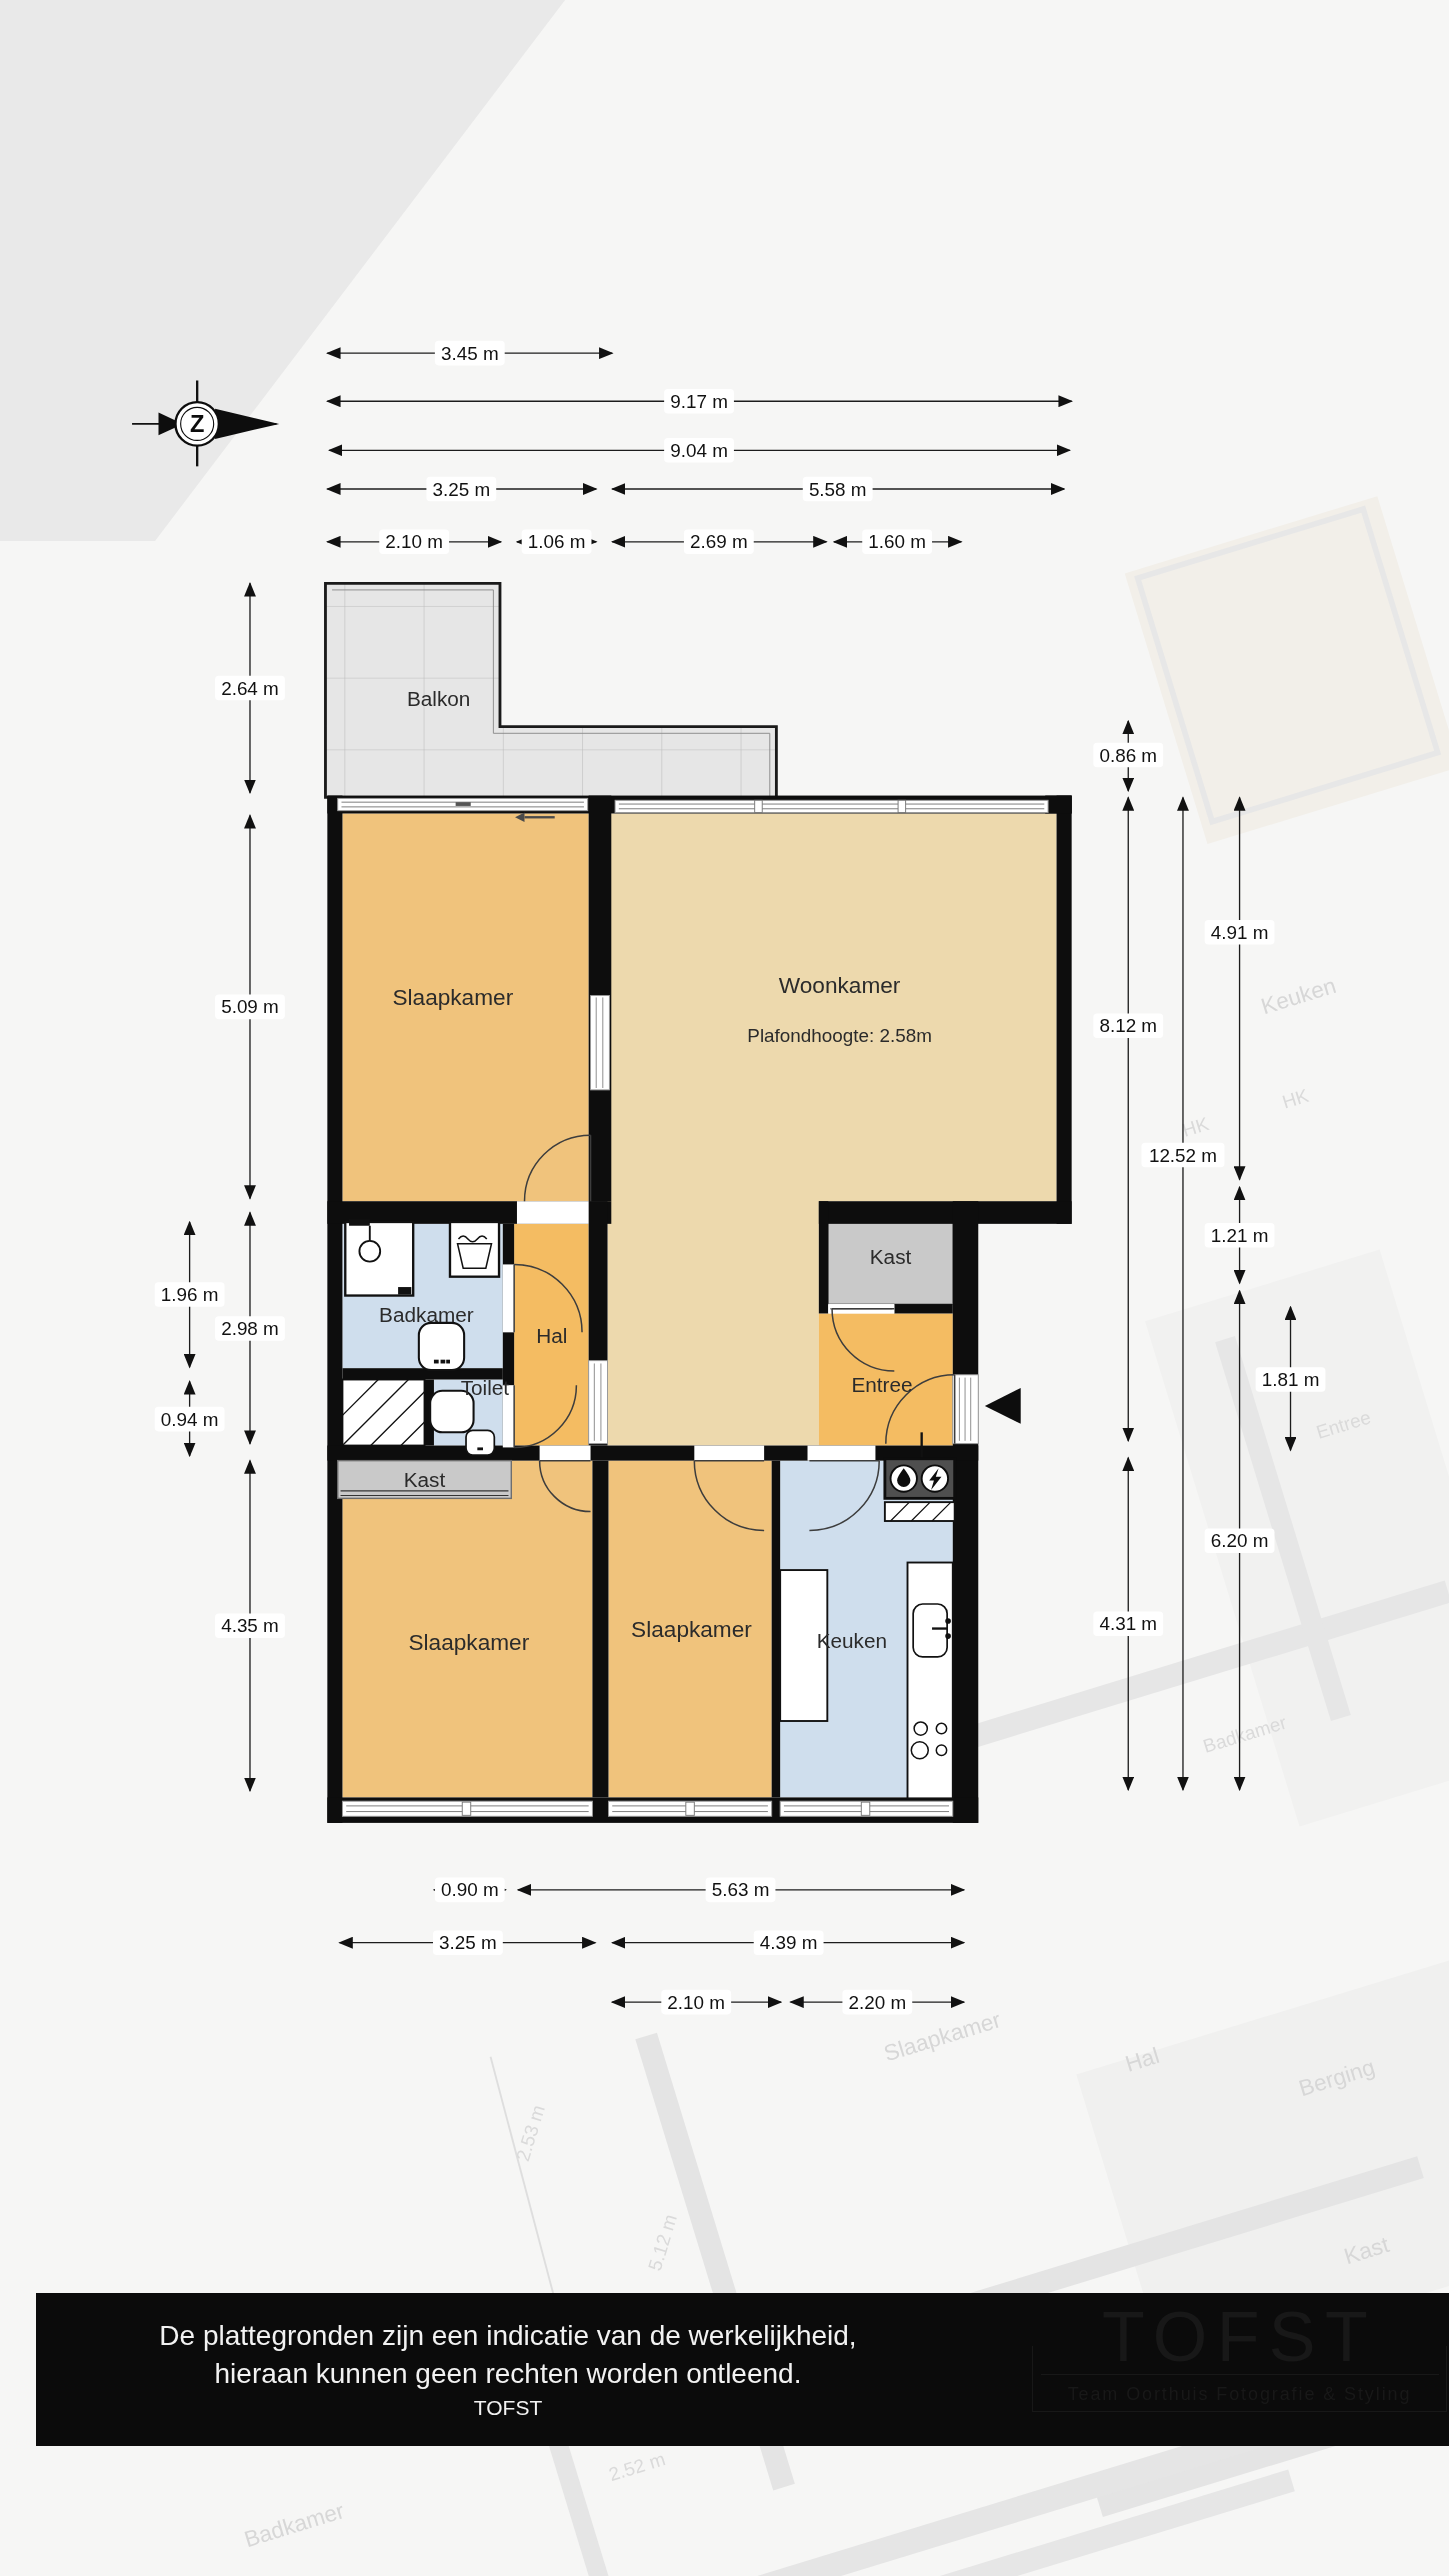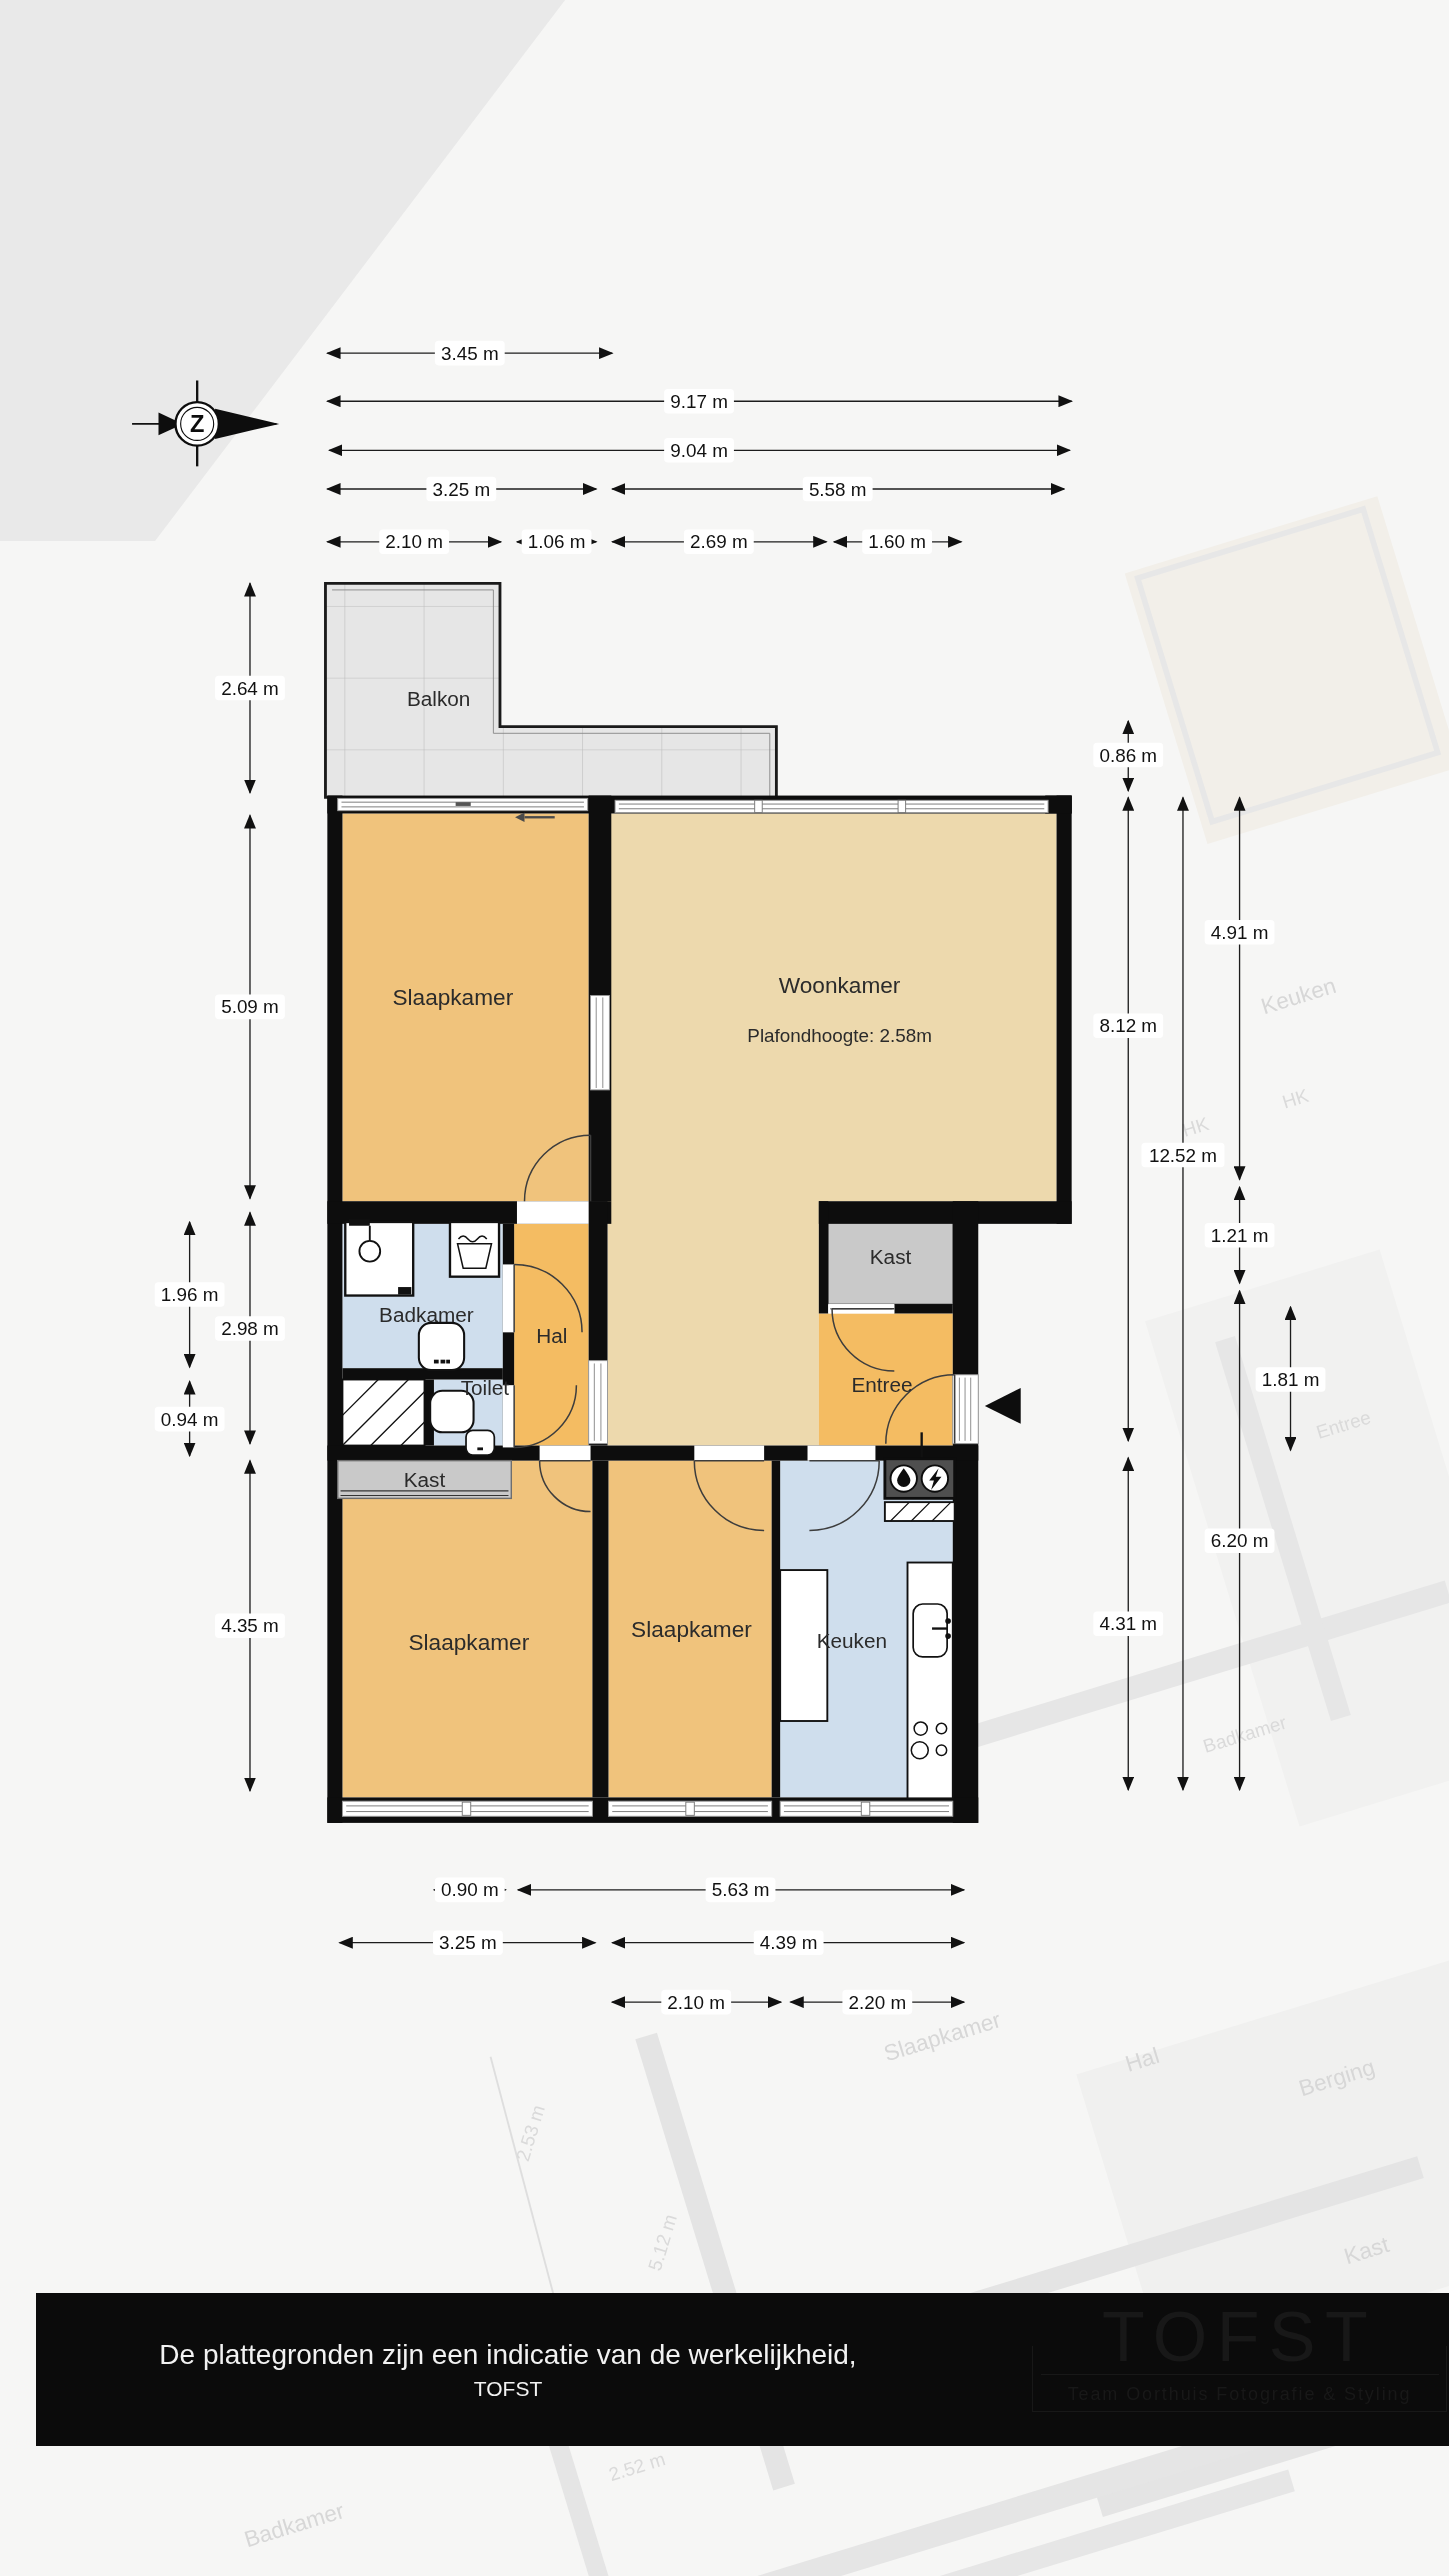--- a/index.html
+++ b/index.html
@@ -449,20 +449,21 @@
     <g>
         <rect x="893" y="2109" width="74" height="26" rx="4" fill="#fff"></rect>
         <text class="dim-text" x="930" y="2129" text-anchor="middle">2.20 m</text>
       </g>
   </g>
 </svg>
 
 <footer>
   <div class="footer-lines">
     <div class="footer-line">De plattegronden zijn een indicatie van de werkelijkheid,</div>
+    <div class="footer-line">hieraan kunnen geen rechten worden ontleend.</div>
     <div class="footer-line3">TOFST</div>
   </div>
   <div class="logo">
     <div class="logo-title">TOFST</div>
     <div class="logo-box">
       <div class="logo-sub">Team Oorthuis Fotografie &amp; Styling</div>
     </div>
   </div>
 </footer>
 

